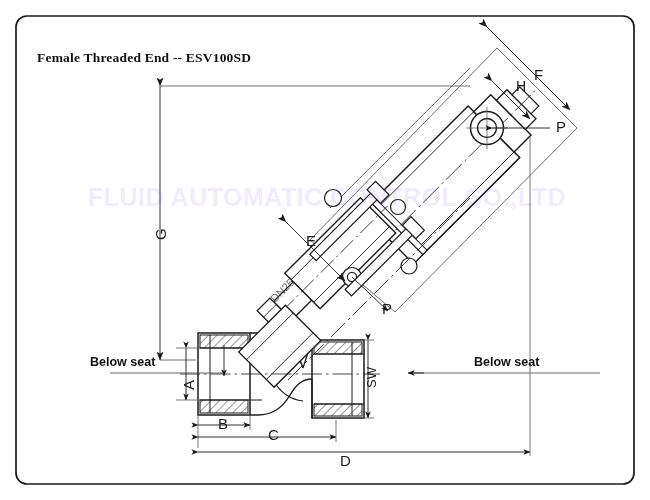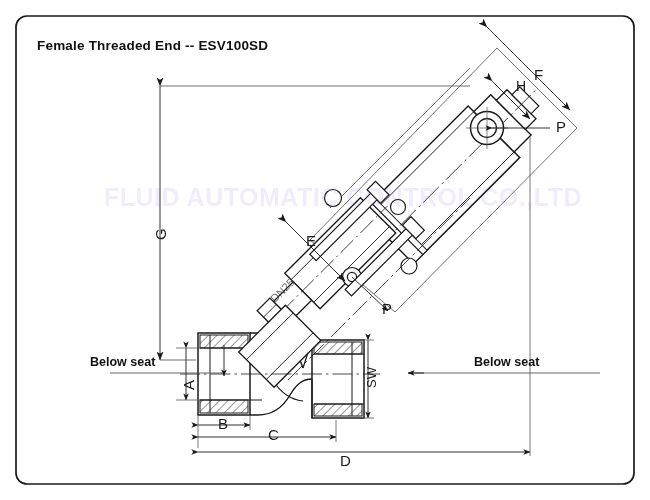--- a/index.html
+++ b/index.html
@@ -23,26 +23,27 @@
   svg.canvas {
     position: absolute;
     left: 0;
     top: 0;
     width: 650px;
     height: 500px;
   }
   .title-text {
     position: absolute;
     left: 37px;
-    top: 38px;
+    top: 50px;
     font-size: 13.5px;
     font-weight: bold;
     color: #111111;
     letter-spacing: 0.2px;
     white-space: nowrap;
+    font-family: Liberation Serif, serif;
   }
   .seat-label {
     position: absolute;
     font-size: 12.5px;
     font-weight: bold;
     color: #111111;
     white-space: nowrap;
     padding-left: 40px;
   }
   #below-seat-label { left: 50px; top: 355px; }
@@ -50,21 +51,21 @@
   .dim-letter {
     position: absolute;
     font-size: 15px;
     color: #1a1a1a;
     font-family: "Liberation Sans", sans-serif;
     white-space: nowrap;
   }
   .rot90 { transform: rotate(-90deg); transform-origin: left top; }
   .watermark {
     position: absolute;
-    left: 104px;
+    left: 88px;
     top: 183px;
     font-size: 25px;
     font-weight: bold;
     color: #6d28d9;
     opacity: 0.085;
     letter-spacing: 0.5px;
     white-space: nowrap;
     pointer-events: none;
   }
   .dn-label {

